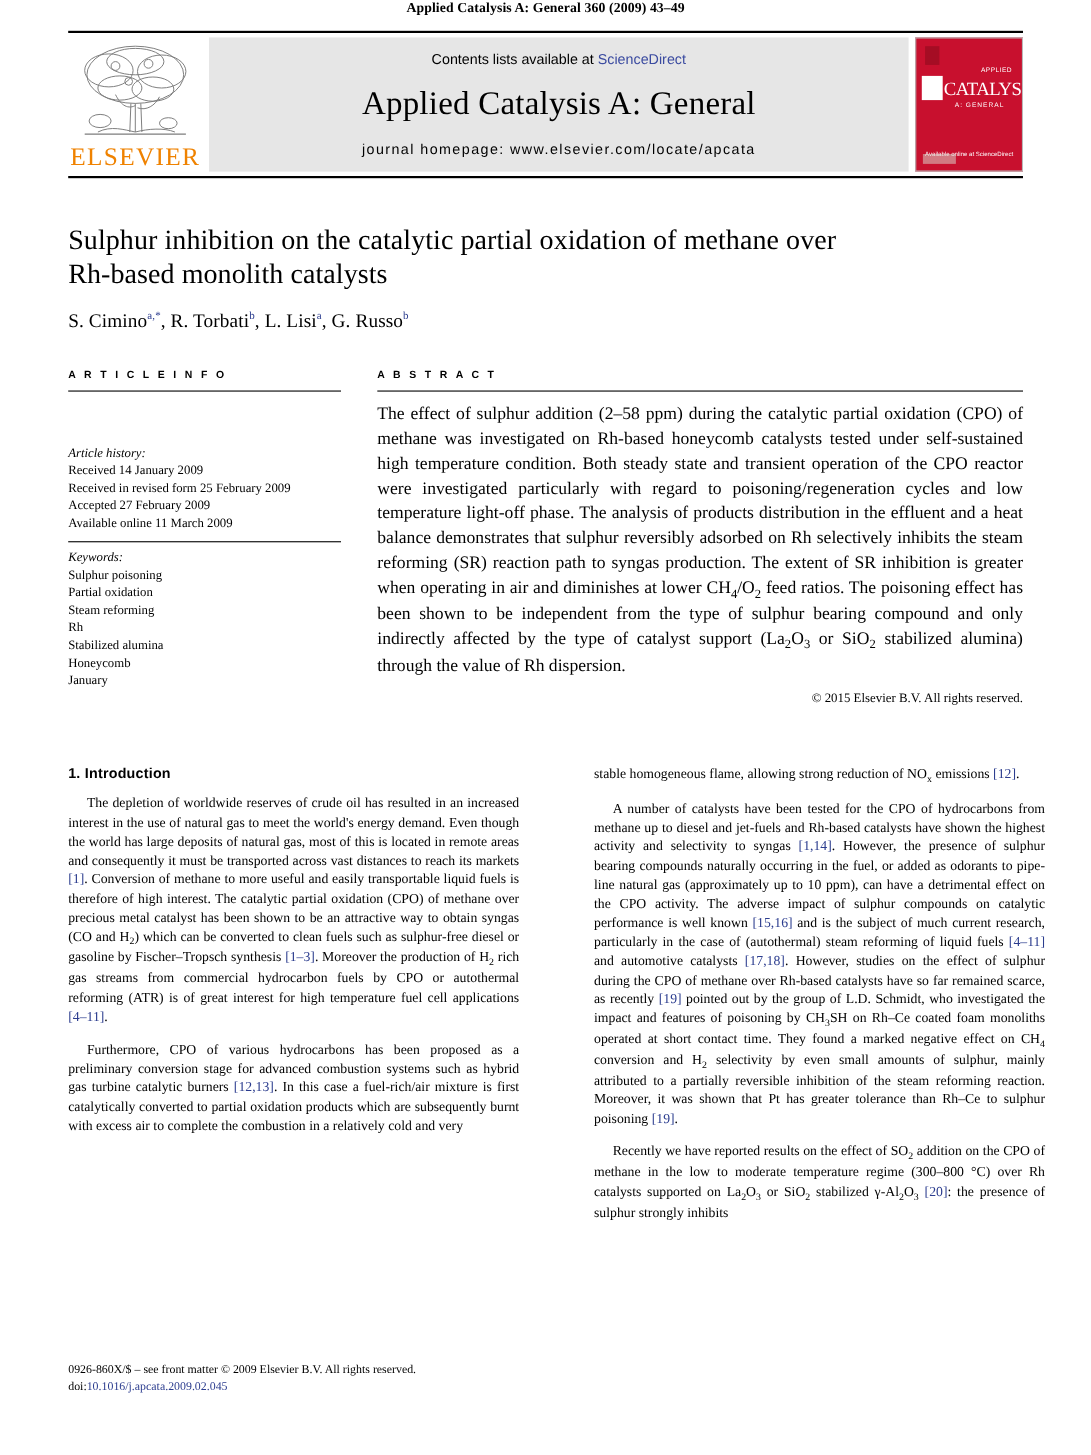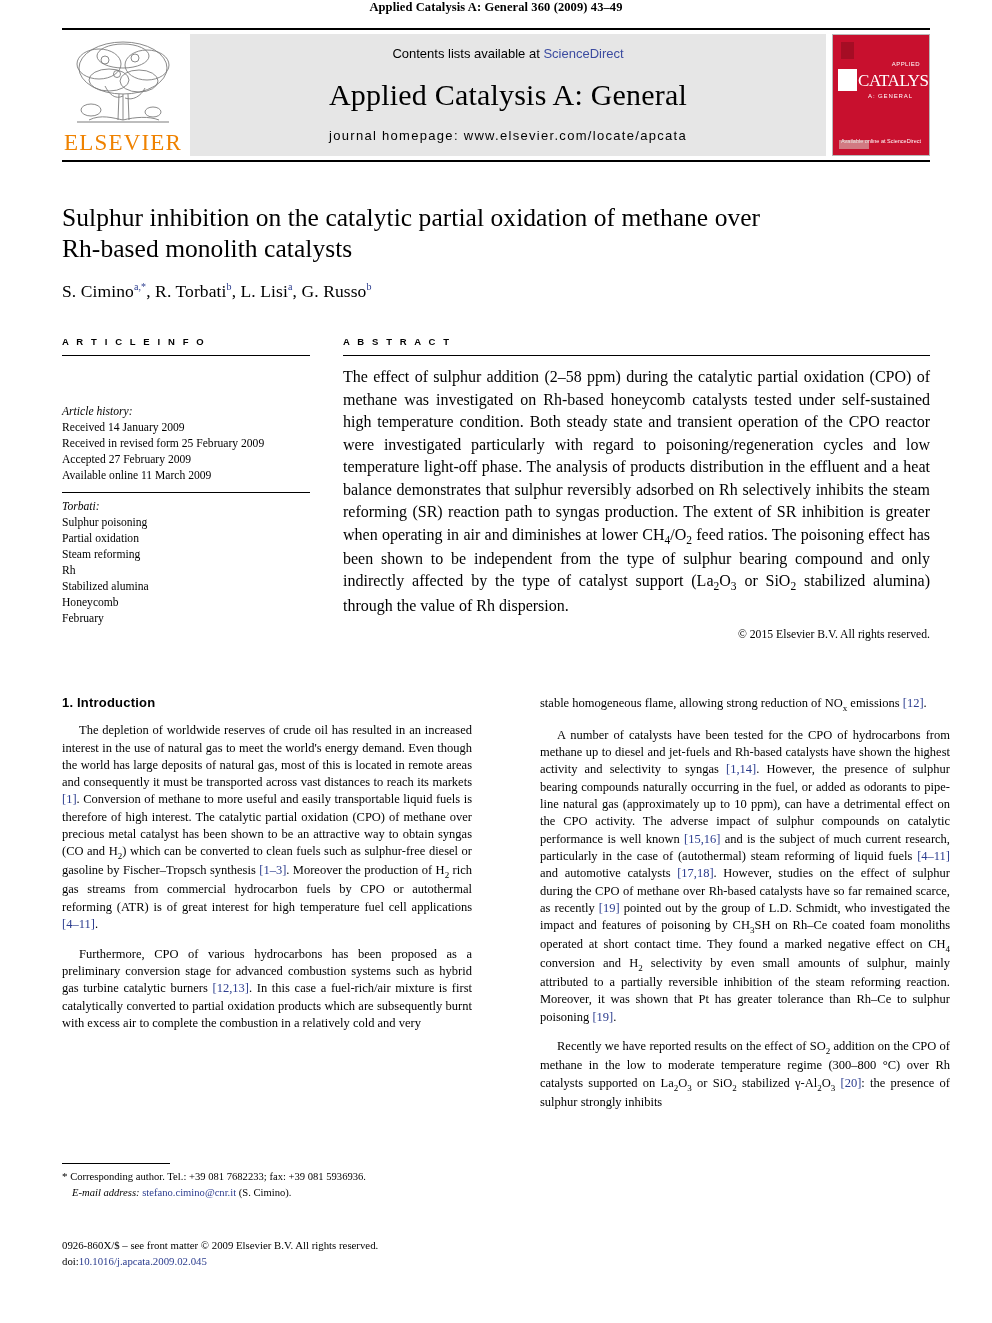--- a/index.html
+++ b/index.html
@@ -379,28 +379,28 @@
       <div class="hist">
         <div class="it">Article history:</div>
         <div>Received 14 January 2009</div>
         <div>Received in revised form 25 February 2009</div>
         <div>Accepted 27 February 2009</div>
         <div>Available online 11 March 2009</div>
       </div>
       <div class="kw-block">
         <div class="thin-rule"></div>
         <div class="kw-list">
-          <div class="kw-title">Torbati:</div>
+          <div class="kw-title">Keywords:</div>
           <div>Sulphur poisoning</div>
           <div>Partial oxidation</div>
           <div>Steam reforming</div>
           <div>Rh</div>
           <div>Stabilized alumina</div>
           <div>Honeycomb</div>
-          <div>February</div>
+          <div>January</div>
         </div>
       </div>
     </div>
 
     <div class="col-abstract">
       <div class="sec-head">A B S T R A C T</div>
       <div class="thin-rule"></div>
       <div class="abstract-body">The effect of sulphur addition (2–58 ppm) during the catalytic partial oxidation (CPO) of methane was investigated on Rh-based honeycomb catalysts tested under self-sustained high temperature condition. Both steady state and transient operation of the CPO reactor were investigated particularly with regard to poisoning/regeneration cycles and low temperature light-off phase. The analysis of products distribution in the effluent and a heat balance demonstrates that sulphur reversibly adsorbed on Rh selectively inhibits the steam reforming (SR) reaction path to syngas production. The extent of SR inhibition is greater when operating in air and diminishes at lower CH<sub>4</sub>/O<sub>2</sub> feed ratios. The poisoning effect has been shown to be independent from the type of sulphur bearing compound and only indirectly affected by the type of catalyst support (La<sub>2</sub>O<sub>3</sub> or SiO<sub>2</sub> stabilized alumina) through the value of Rh dispersion.</div>
       <div class="copyright">© 2015 Elsevier B.V. All rights reserved.</div>
     </div>
@@ -414,29 +414,19 @@
       <p class="para tight">Furthermore, CPO of various hydrocarbons has been proposed as a preliminary conversion stage for advanced combustion systems such as hybrid gas turbine catalytic burners <span class="ref">[12,13]</span>. In this case a fuel-rich/air mixture is first catalytically converted to partial oxidation products which are subsequently burnt with excess air to complete the combustion in a relatively cold and very</p>
     </div>
 
     <div class="bcol right">
       <p class="para tight" style="text-indent:0">stable homogeneous flame, allowing strong reduction of NO<sub>x</sub> emissions <span class="ref">[12]</span>.</p>
       <p class="para tight">A number of catalysts have been tested for the CPO of hydrocarbons from methane up to diesel and jet-fuels and Rh-based catalysts have shown the highest activity and selectivity to syngas <span class="ref">[1,14]</span>. However, the presence of sulphur bearing compounds naturally occurring in the fuel, or added as odorants to pipe-line natural gas (approximately up to 10 ppm), can have a detrimental effect on the CPO activity. The adverse impact of sulphur compounds on catalytic performance is well known <span class="ref">[15,16]</span> and is the subject of much current research, particularly in the case of (autothermal) steam reforming of liquid fuels <span class="ref">[4–11]</span> and automotive catalysts <span class="ref">[17,18]</span>. However, studies on the effect of sulphur during the CPO of methane over Rh-based catalysts have so far remained scarce, as recently <span class="ref">[19]</span> pointed out by the group of L.D. Schmidt, who investigated the impact and features of poisoning by CH<sub>3</sub>SH on Rh–Ce coated foam monoliths operated at short contact time. They found a marked negative effect on CH<sub>4</sub> conversion and H<sub>2</sub> selectivity by even small amounts of sulphur, mainly attributed to a partially reversible inhibition of the steam reforming reaction. Moreover, it was shown that Pt has greater tolerance than Rh–Ce to sulphur poisoning <span class="ref">[19]</span>.</p>
       <p class="para tight">Recently we have reported results on the effect of SO<sub>2</sub> addition on the CPO of methane in the low to moderate temperature regime (300–800 °C) over Rh catalysts supported on La<sub>2</sub>O<sub>3</sub> or SiO<sub>2</sub> stabilized γ-Al<sub>2</sub>O<sub>3</sub> <span class="ref">[20]</span>: the presence of sulphur strongly inhibits</p>
     </div>
   </div>
 
-  <div class="footnote-wrap">
-    <div class="footnote-rule"></div>
-    <div class="footnote">
-      <span class="star">*</span>
-      <span>Corresponding author. Tel.: +39 081 7682233; fax: +39 081 5936936.</span><br>
-      <span class="email-label">E-mail address:</span>
-      <span class="email-link">stefano.cimino@cnr.it</span>
-      <span>(S. Cimino).</span>
-    </div>
-  </div>
 
   <div class="footer">
     <div>0926-860X/$ – see front matter © 2009 Elsevier B.V. All rights reserved.</div>
     <div><span>doi:</span><span class="doi-link">10.1016/j.apcata.2009.02.045</span></div>
   </div>
 
 </div>
 
 </body></html>

